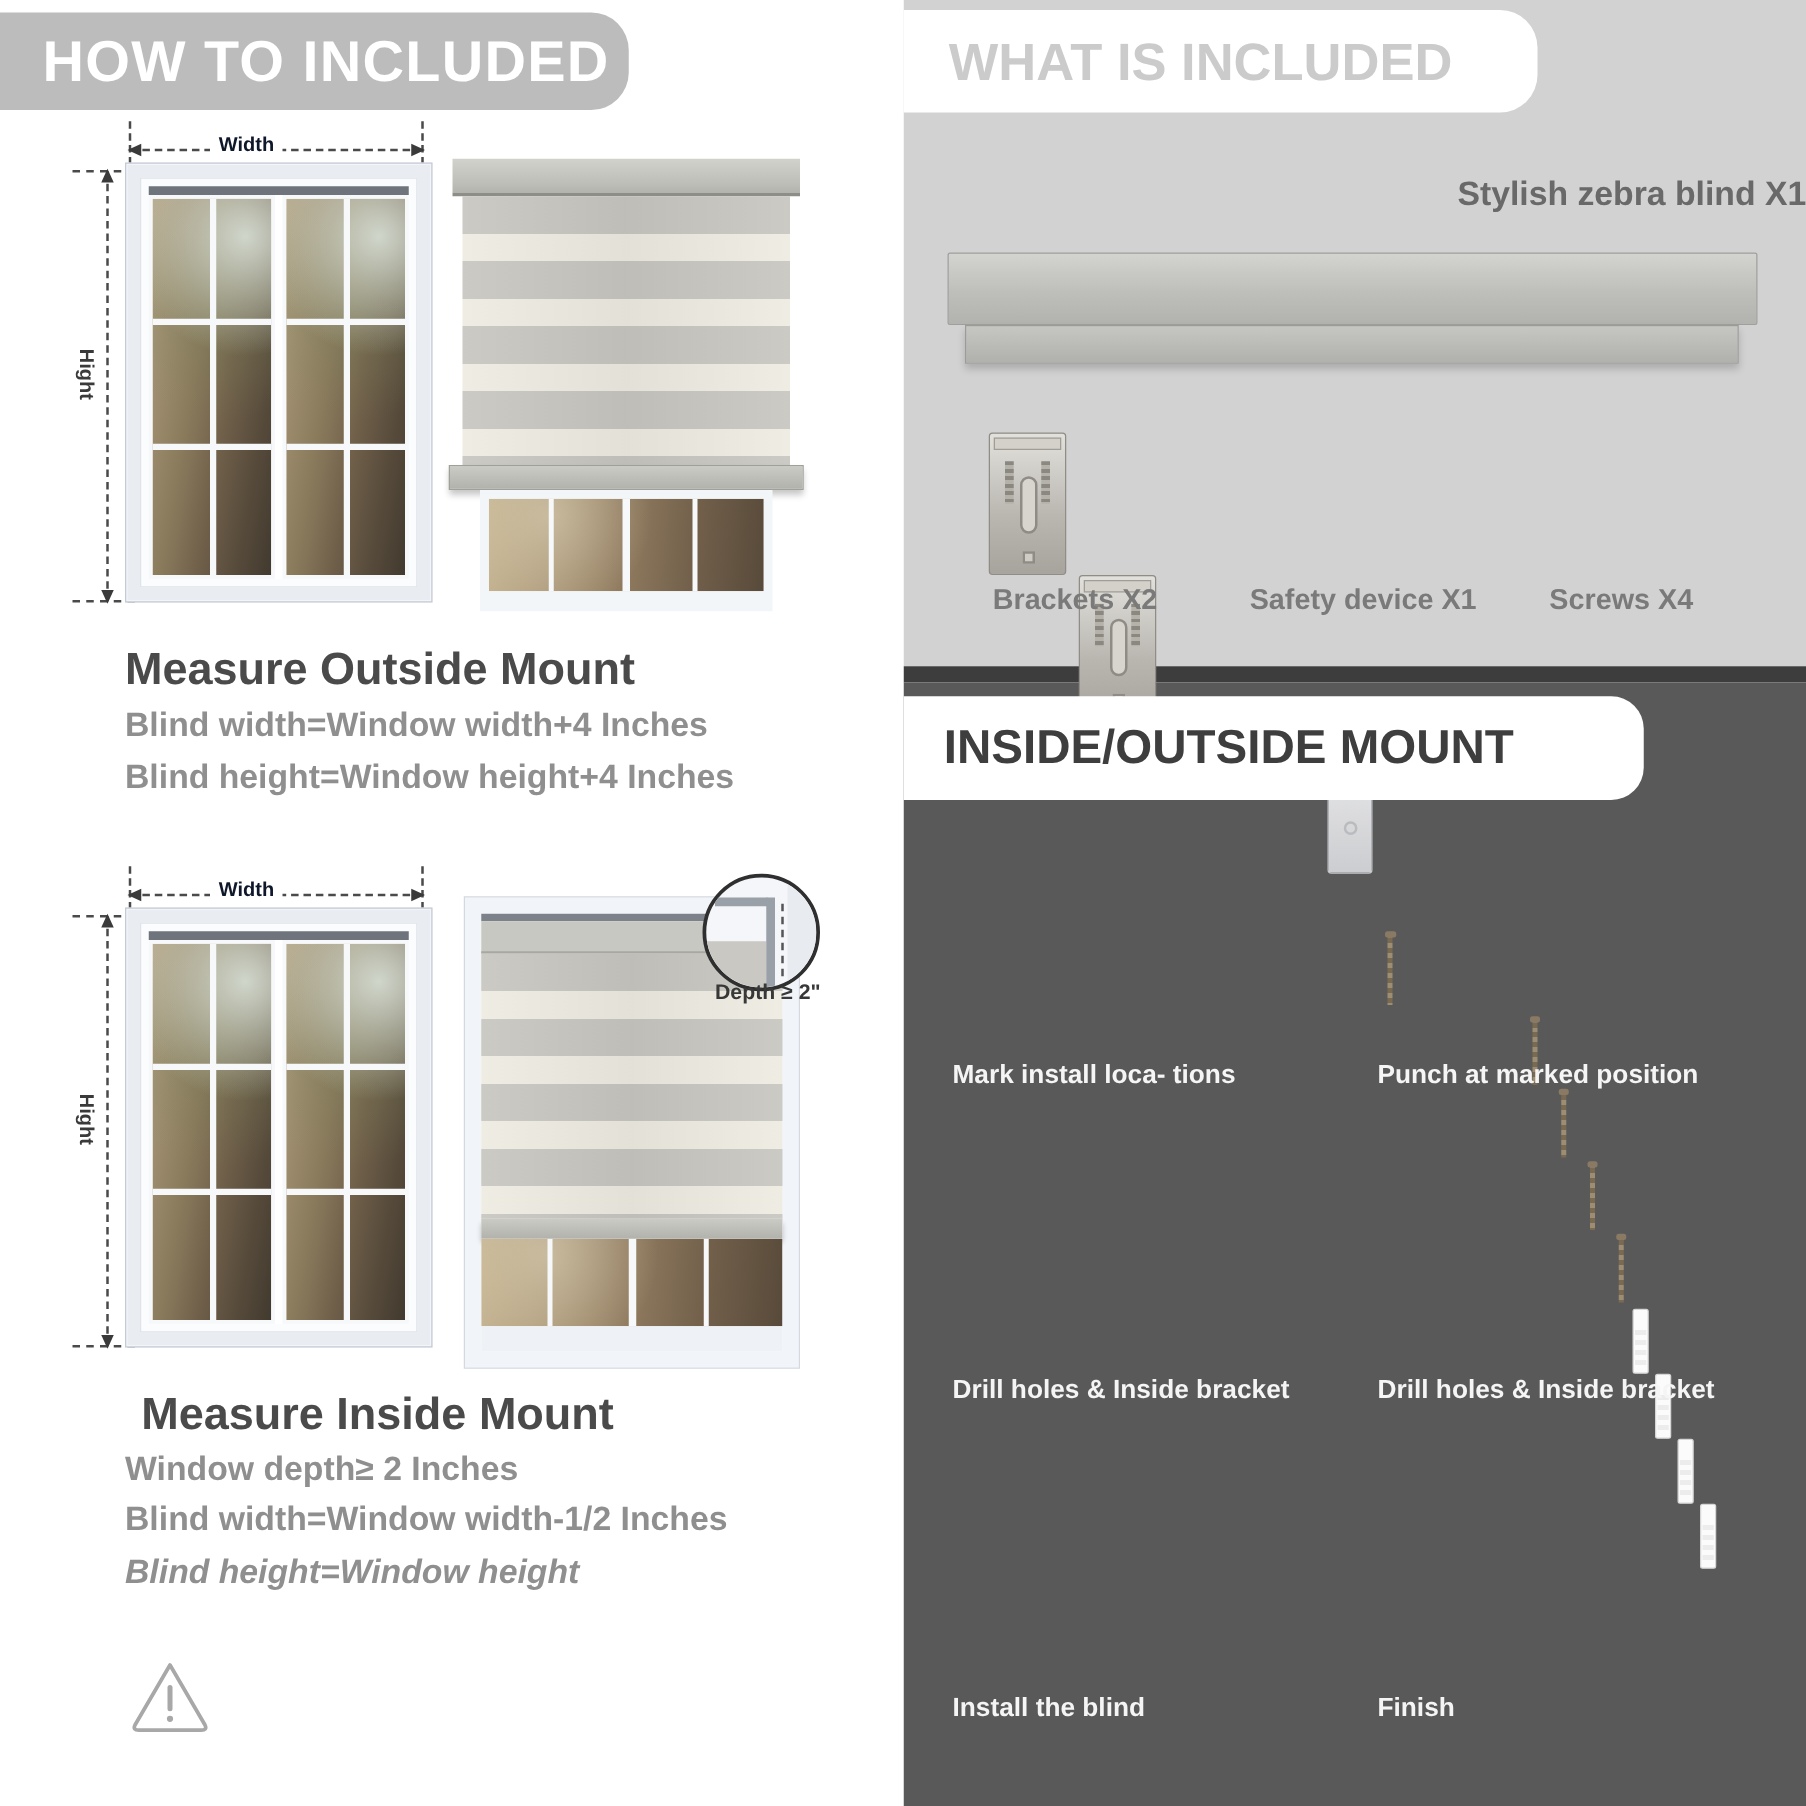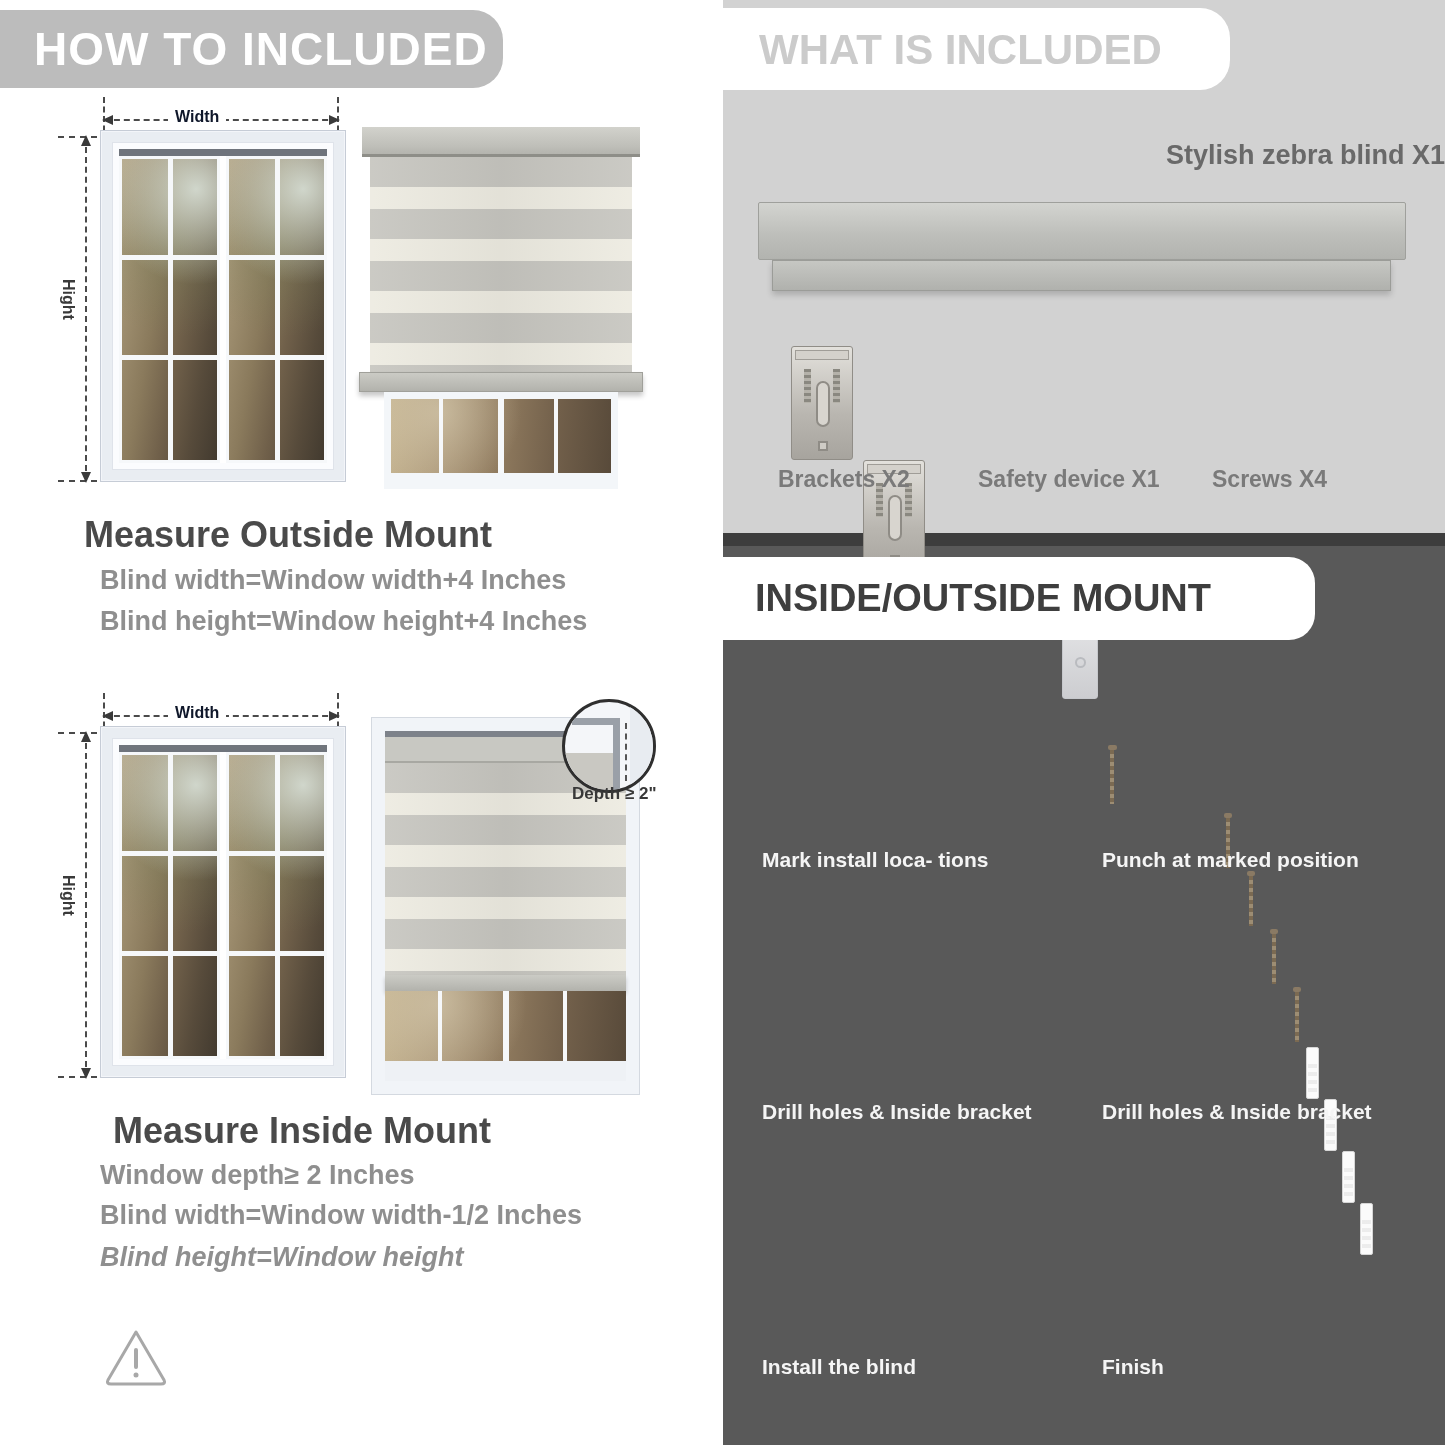--- a/index.html
+++ b/index.html
@@ -71,21 +71,21 @@
       repeating-linear-gradient(180deg,#c7c6c0 0px,#c7c6c0 30px,#edebe1 30px,#edebe1 52px); }
   .cassette { background:linear-gradient(180deg,#d2d2cc,#bfbfb9 70%,#b4b4ae); border-bottom:3px solid #8e8e88; }
   .rail { background:linear-gradient(180deg,#cbcbc5,#b2b2ac); border:1px solid #a0a09a;
           box-shadow:0 4px 5px rgba(0,0,0,0.22); }
   .blindB-frame { border:13px solid #f1f4f8; outline:1px solid #d4d9e0; background:#ffffff; }
   .magnifier { width:94px; height:94px; border-radius:50%; background:#f4f6f9;
                border:3px solid #2f2f2f; overflow:hidden; }
 
   
   .product-label { color:#696969; font-size:27px; font-weight:bold; text-align:right; }
-  .item-label { color:#7a7a7a; font-size:23px; font-weight:bold; text-align:left; }
+  .item-label { color:#7a7a7a; font-size:23px; font-weight:bold; text-align:center; }
   .cassette-top { background:linear-gradient(180deg,#d3d4d0,#bebfbb 55%,#b2b3af); border:1px solid #9fa09c; border-radius:2px; }
   .cassette-bottom { background:linear-gradient(180deg,#c6c7c3,#b0b1ad); border:1px solid #9b9c98;
                      box-shadow:0 4px 6px rgba(0,0,0,0.18); }
   .bracket { width:62px; height:114px; background:linear-gradient(180deg,#e3e1dc,#b9b6b0 60%,#a7a49e);
              border:1px solid #908d87; border-radius:3px; position:relative; }
   .bracket .flange { position:absolute; top:3px; left:3px; right:3px; height:10px; background:#d4d1cb; border:1px solid #a09d97; }
   .bracket .slot { position:absolute; top:34px; left:24px; width:14px; height:46px; background:#d8d5cf;
                    border:2px solid #8f8c86; border-radius:8px; }
   .bracket .screwline { position:absolute; top:22px; width:7px; height:34px;
       background:repeating-linear-gradient(180deg,#8a8880 0 3px,#b5b2aa 3px 6px); }
@@ -145,21 +145,21 @@
   <div class="abs cassette" style="left:362px; top:127px; width:278px; height:30px;"></div>
   <div class="abs stripes" style="left:370px; top:157px; width:262px; height:215px;"></div>
   <div class="abs rail" style="left:359px; top:372px; width:284px; height:20px;"></div>
   <div class="abs" style="left:384px; top:392px; width:234px; height:97px; border:7px solid #f3f6f9; border-bottom-width:16px; position:absolute; overflow:hidden;">
     <div class="photoB"></div>
     <div class="vbar" style="left:calc(50% - 3px); width:6px;"></div>
     <div class="vbar" style="left:22%; width:4px;"></div>
     <div class="vbar" style="left:74%; width:4px;"></div>
   </div>
 
-  <div class="abs sec-heading" style="left:84px; top:514px;">Measure Outside Mount</div>
+  <div class="abs sec-heading" style="left:100px; top:514px;">Measure Outside Mount</div>
   <div class="abs sec-line" style="left:100px; top:565px;">Blind width=Window width+4 Inches</div>
   <div class="abs sec-line" style="left:100px; top:606px;">Blind height=Window height+4 Inches</div>
 
   <div class="abs vdash" style="left:103px; top:693px; height:44px;"></div>
   <div class="abs vdash" style="left:337px; top:693px; height:44px;"></div>
   <div class="abs harrow" style="left:104px; top:715px; width:234px;"></div>
   <div class="abs dim-chip" style="left:168px; top:703px;">Width</div>
   <div class="abs hdash" style="left:58px; top:732px; width:50px;"></div>
   <div class="abs hdash" style="left:58px; top:1076px; width:50px;"></div>
   <div class="abs varrow" style="left:85px; top:733px; height:344px;"></div>

